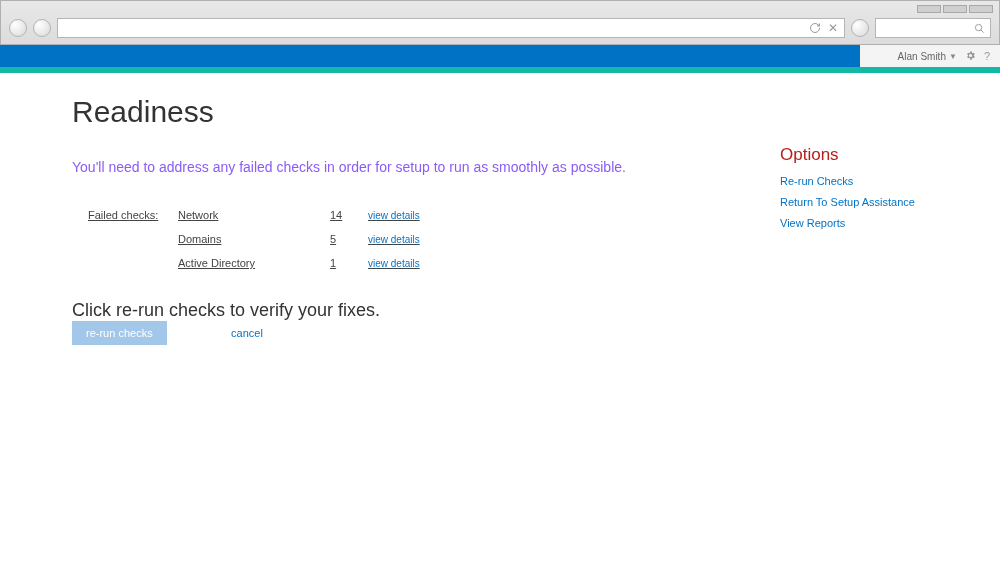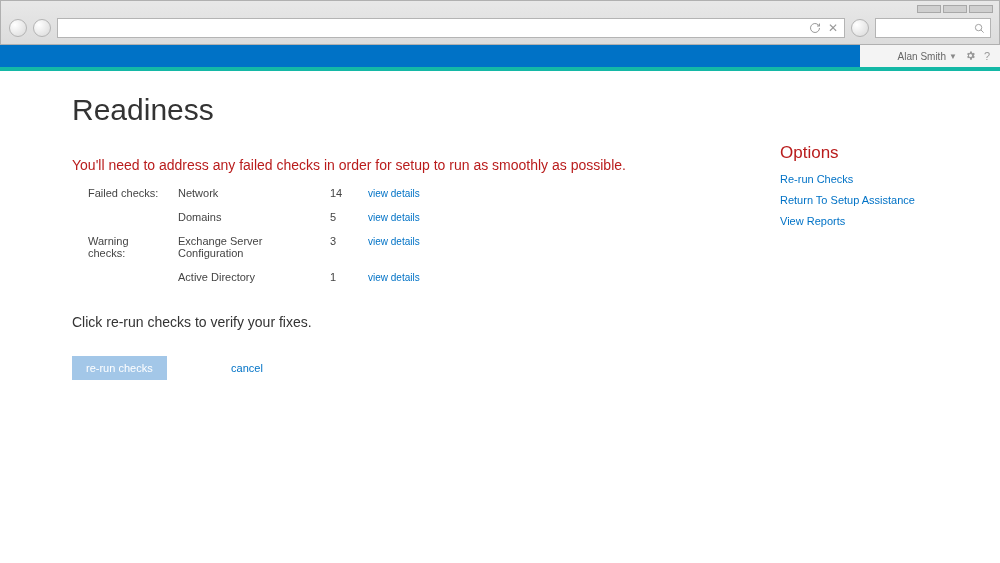--- a/index.html
+++ b/index.html
@@ -70,21 +70,21 @@
       border: 1px solid #b4b4b4;
       display: flex;
       align-items: center;
       justify-content: flex-end;
       padding: 0 4px;
     }
 
     
     .ribbon-row {
       display: flex;
-      border-bottom: 4px solid #14b8a6;
+      border-bottom: 6px solid #14b8a6;
     }
     .blue-ribbon {
       background: #0072c6;
       height: 22px;
       flex: 1;
     }
     .user-bar {
       width: 140px;
       height: 22px;
       background: #f4f4f4;
@@ -108,47 +108,47 @@
     .main { flex: 1; padding-right: 40px;}
     h1.page-title {
       font-weight: 200;
       font-size: 30px;
       color: #333;
       margin-bottom: 28px;
     }
     .intro {
       font-weight: 300;
       font-size: 14px;
-      color: #b91c1c;
+      color: #8b5cf6;
       line-height: 1.5;
-      margin-bottom: 4px;
+      margin-bottom: 24px;
     }
     .checks-table {
       font-size: 11px;
       color: #444;
       margin-bottom: 24px;
       margin-left: 14px;
     }
     .checks-table td {
       padding: 5px 16px 5px 0;
       vertical-align: top;
+      text-decoration: underline;
     }
     .checks-table .cat { width: 88px; }
     .checks-table .name { width: 150px; }
     .checks-table .num { width: 36px; }
     .link {
       color: #0072c6;
       cursor: pointer;
       font-size: 10px;
     }
     .footer-text {
       font-weight: 300;
-      font-size: 14px;
+      font-size: 18px;
       color: #333;
-      margin-bottom: 26px;
     }
     .btn-primary {
       display: inline-block;
       background: #a3c7e8;
       color: #fff;
       font-size: 11px;
       padding: 6px 14px;
       border: none;
       cursor: pointer;
       margin-right: 12px;
@@ -245,26 +245,20 @@
         <td class="num">14</td>
         <td><span class="link">view details</span></td>
       </tr>
       <tr>
         <td class="cat"></td>
         <td class="name">Domains</td>
         <td class="num">5</td>
         <td><span class="link">view details</span></td>
       </tr>
       <tr>
-        <td class="cat">Warning checks:</td>
-        <td class="name">Exchange Server Configuration</td>
-        <td class="num">3</td>
-        <td><span class="link">view details</span></td>
-      </tr>
-      <tr>
         <td class="cat"></td>
         <td class="name">Active Directory</td>
         <td class="num">1</td>
         <td><span class="link">view details</span></td>
       </tr>
     </tbody>
       </table>
 
     <p class="footer-text">Click re-run checks to verify your fixes.</p>
 

